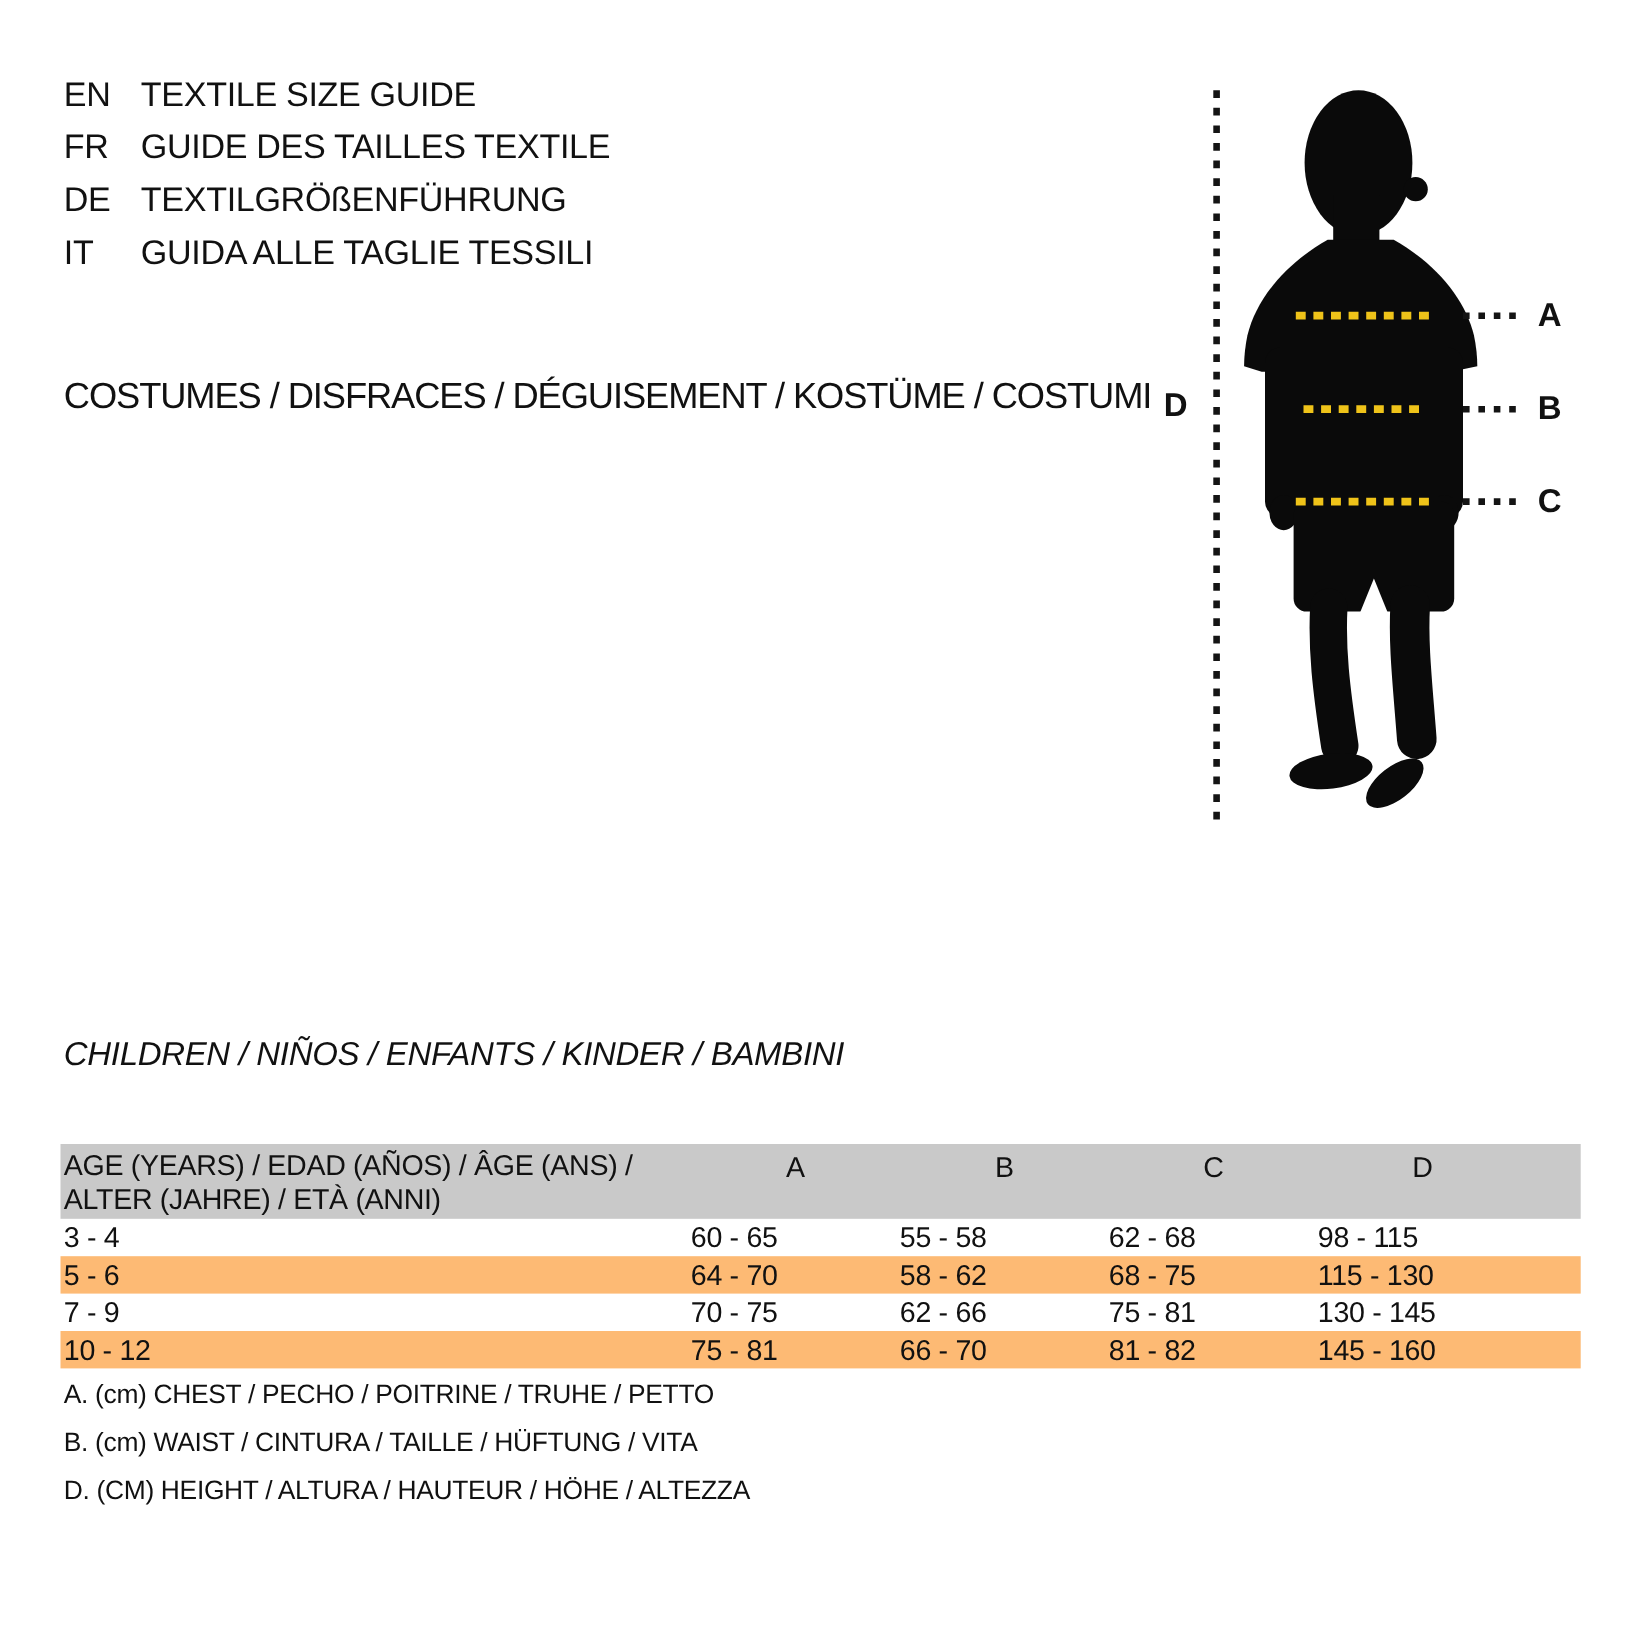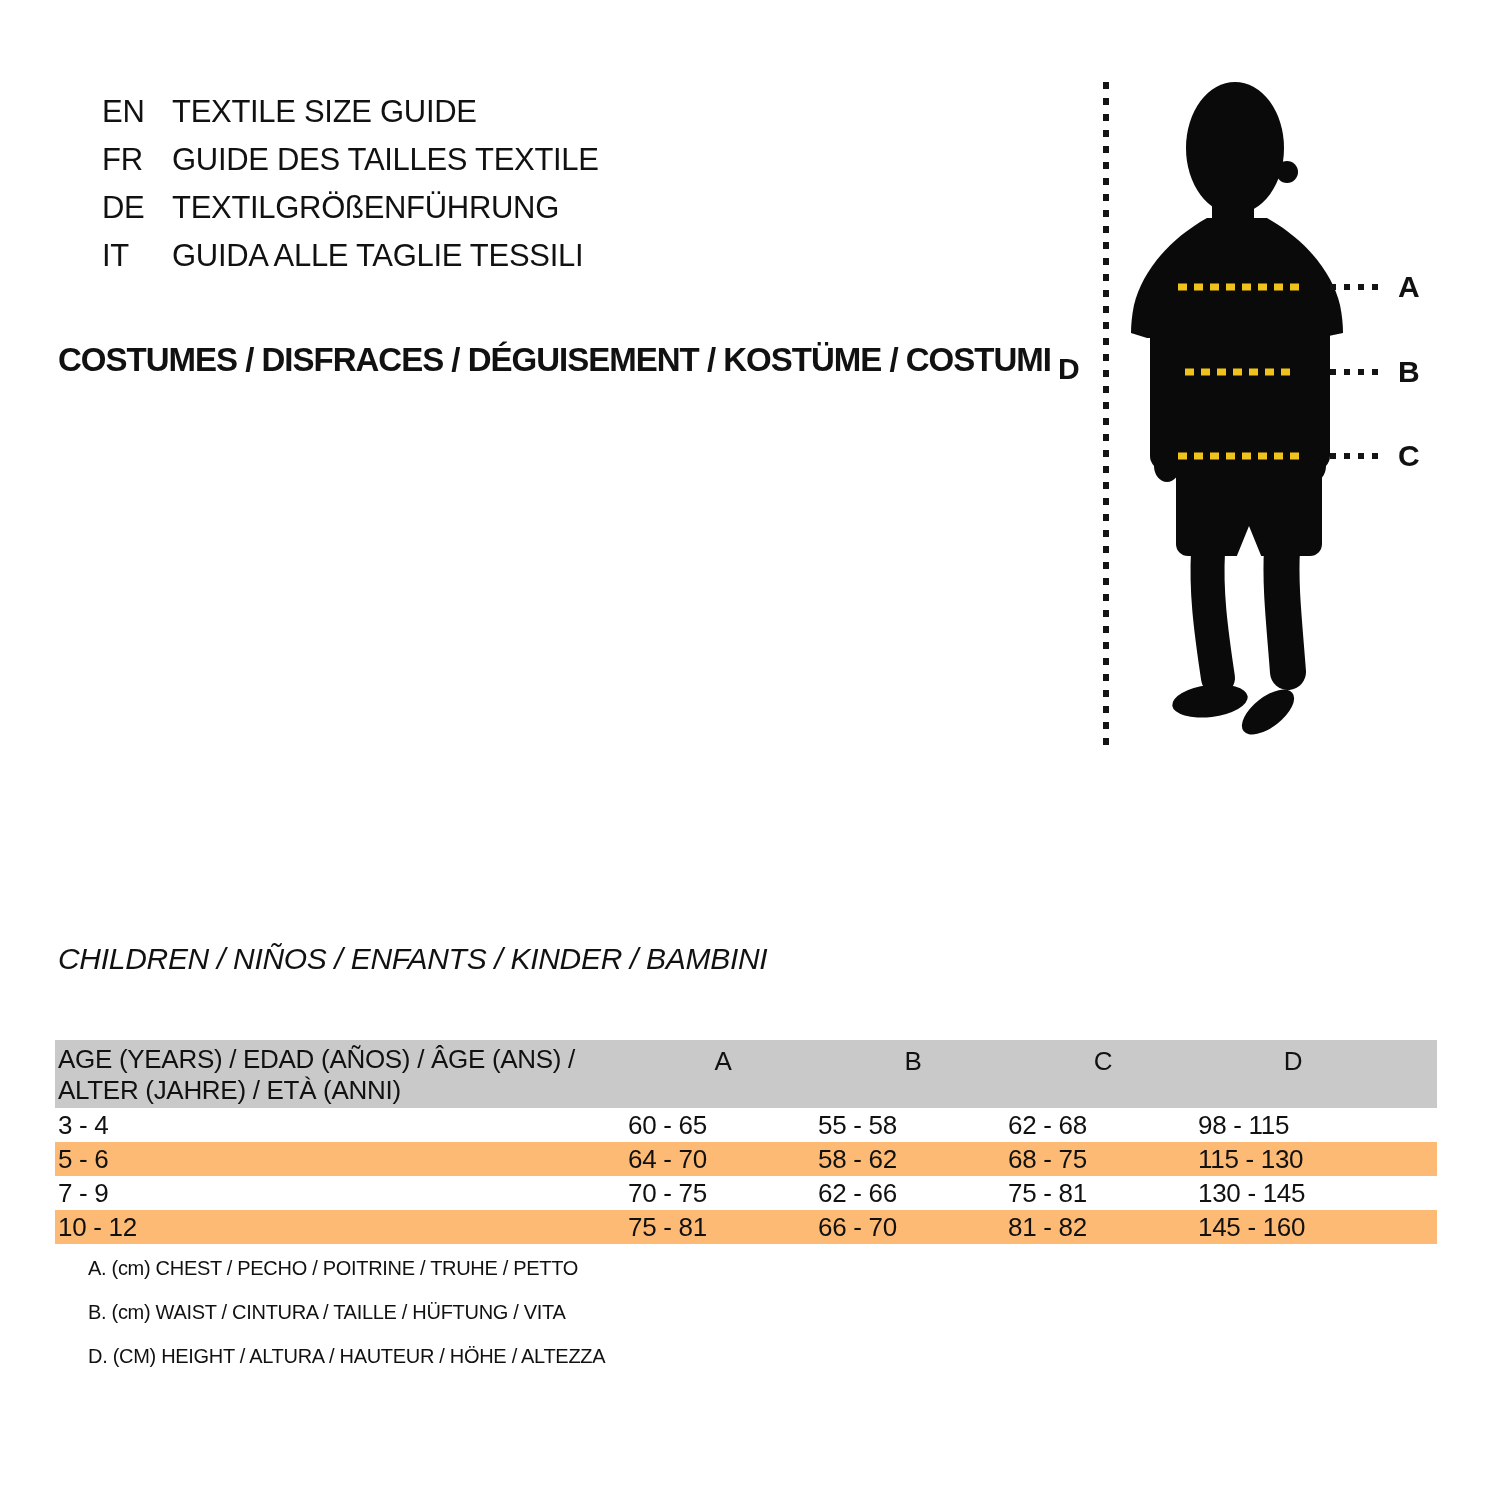--- a/index.html
+++ b/index.html
@@ -1,27 +1,27 @@
 <!DOCTYPE html>
 <html><head>
 <meta charset="utf-8">
 <style>
   * { margin:0; padding:0; box-sizing:border-box; }
   html,body { width:1501px; height:1500px; background:#ffffff; overflow:hidden; }
   body { font-family:"Liberation Sans", sans-serif; color:#111; letter-spacing:-0.3px; }
   .canvas { position:relative; width:1501px; height:1500px; background:#fff; }
 
   
-  .lang-block { position:absolute; left:58px; top:88px;margin-left:44px; }
+  .lang-block { position:absolute; left:58px; top:62px; }
   .lang-row { display:flex; height:48px; align-items:center; font-size:31px; font-weight:500; }
   .lang-code { width:70px; flex:0 0 70px; }
   .lang-label { white-space:nowrap; }
 
   
-  .category { position:absolute; left:58px; top:341px; font-size:33px; font-weight:700;
+  .category { position:absolute; left:58px; top:341px; font-size:33px; font-weight:400;
               letter-spacing:-1px; white-space:nowrap; }
 
   
   .figure { position:absolute; left:1060px; top:60px; width:440px; height:700px; }
   .figure svg { position:absolute; left:0; top:0; }
   .mlabel { position:absolute; font-size:30px; font-weight:700; line-height:34px; }
   .mlabel.a { left:338px; top:210px; }
   .mlabel.b { left:338px; top:295px; }
   .mlabel.c { left:338px; top:379px; }
   .mlabel.d { left:-2px;  top:292px; }
@@ -34,21 +34,21 @@
   .age-head { padding:4px 0 0 3px; line-height:31px; font-size:26px; }
   .col-head { text-align:center; padding-top:6px; font-size:26px; }
   .trow { display:grid; grid-template-columns:573px 190px 190px 190px 190px;
           height:34px; align-items:center; }
   .trow.alt { background:#fdba74; }
   .age-cell { padding-left:3px; }
   .val { text-align:left; }
 
   
   .legend { position:absolute; left:58px; top:1246px; }
-  .legend-row { height:44px; display:flex; align-items:center; font-size:20px; white-space:nowrap;margin-left:30px; }
+  .legend-row { height:44px; display:flex; align-items:center; font-size:24px; white-space:nowrap; }
 </style>
 </head>
 <body>
 
 <div class="canvas">
 
   <div class="lang-block">
     <div class="lang-row">
       <span class="lang-code">EN</span>
       <span class="lang-label">TEXTILE SIZE GUIDE</span>

